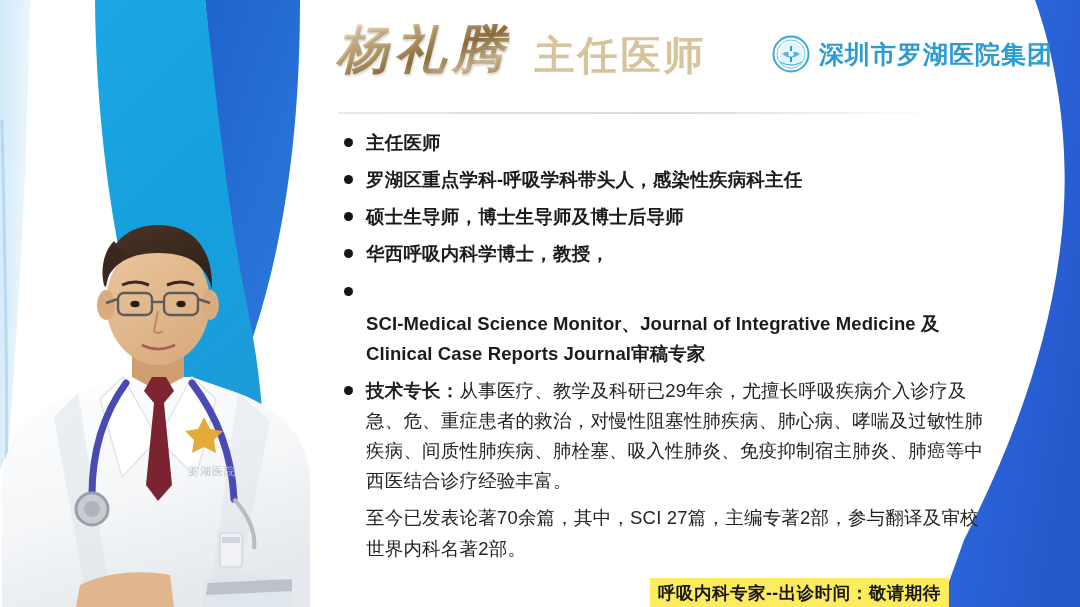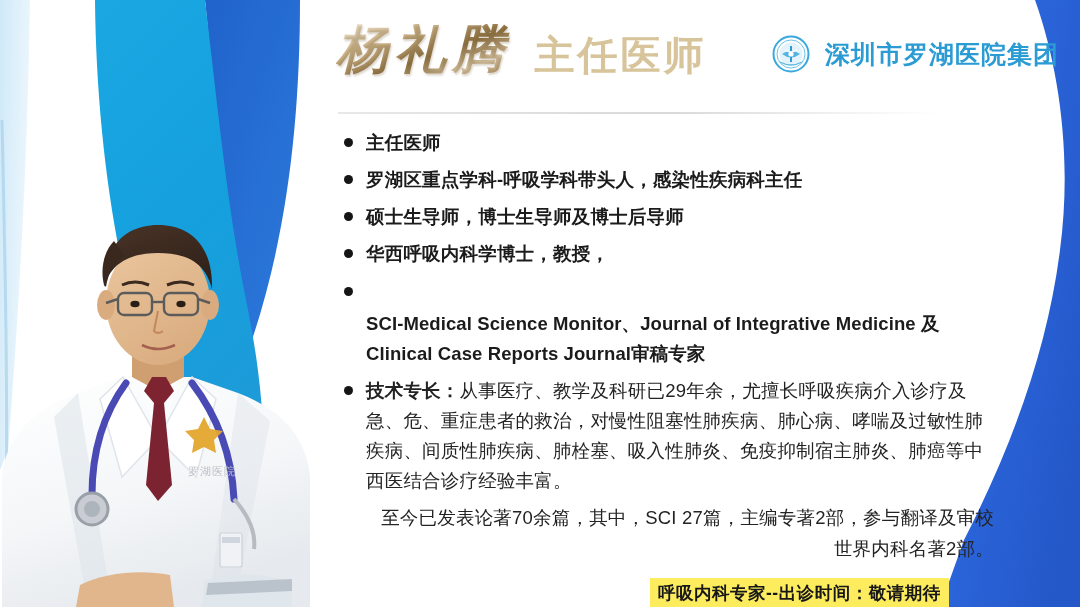--- a/index.html
+++ b/index.html
@@ -97,21 +97,21 @@
     background: linear-gradient(90deg, #e8e8e8 0%, #d9d9d9 55%, rgba(255,255,255,0) 100%);
   }
 
   
   .logo {
     position: absolute;
     left: 772px;
     top: 35px;
     display: flex;
     align-items: center;
-    gap: 15px;
+    gap: 9px;
     text-align: center;
   }
   .logo-mark {
     width: 38px;
     height: 38px;
     flex: none;
   }
   .logo-text {
     font-size: 25px;
     font-weight: bold;
@@ -157,21 +157,20 @@
   }
   .bullet-text.latin {
     font-weight: bold;
     letter-spacing: 0.1px;
     margin-top: 32px;
   }
   .bullet-text .lead {
     font-weight: bold;
   }
   .para {
-    text-align: right;
   }
 
   
   .footer {
     position: absolute;
     left: 650px;
     top: 578px;
     background: #fdec5e;
     padding: 3px 8px 4px 8px;
     font-size: 17.5px;

